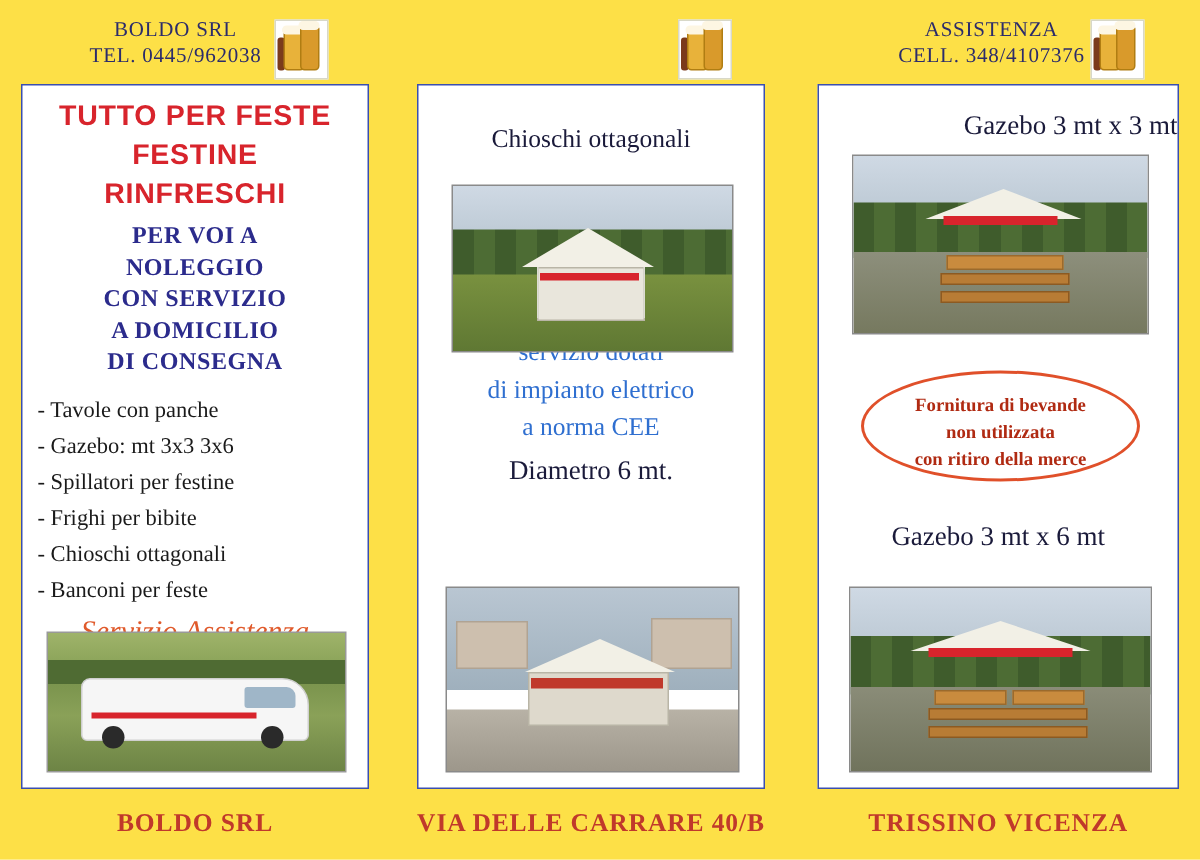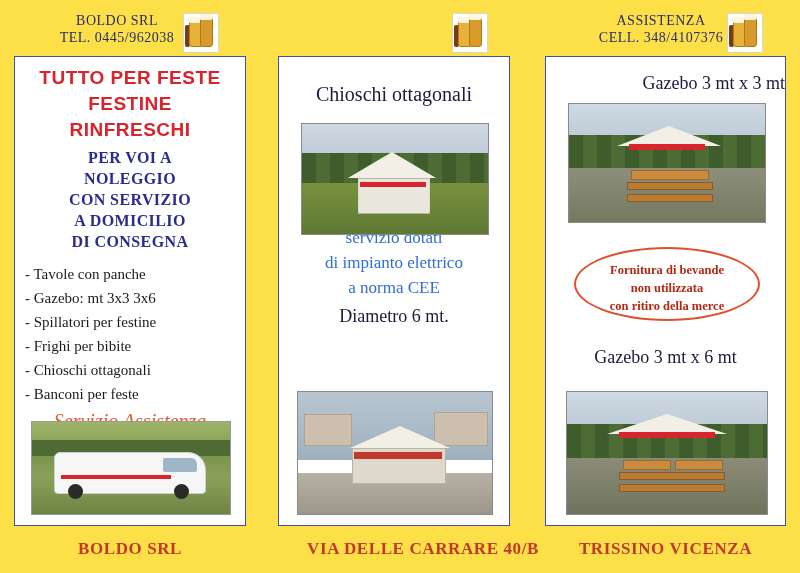--- a/index.html
+++ b/index.html
@@ -185,21 +185,21 @@
     border-radius: 50%;
     top: 62px;
   }
   .van-wheel.w1 { left: 36px; }
   .van-wheel.w2 { left: 142px; }
 
   
   .p2-head {
     color: #1a1a3a;
     font-family: "Liberation Serif", serif;
-    font-size: 20px;
+    font-size: 17px;
     text-align: center;
     margin-top: 26px;
   }
   .p2-blue {
     color: #2f6fd0;
     font-family: "Liberation Serif", serif;
     font-size: 17px;
     text-align: center;
     line-height: 25px;
     margin-top: 8px;
@@ -322,21 +322,21 @@
   .ftr {
     position: absolute;
     color: #c0392b;
     font-family: "Liberation Serif", serif;
     font-weight: bold;
     font-size: 17px;
     letter-spacing: 0.6px;
     text-align: center;
   }
   .ftr-1 { left: 14px; width: 232px; }
-  .ftr-2 { left: 278px; width: 232px; margin-left: 29px; }
+  .ftr-2 { left: 278px; width: 232px; }
   .ftr-3 { left: 545px; width: 241px; }
 </style>
 </head>
 <body>
 
 <div class="page">
 
   <div class="header-row">
     <div class="hdr-block hdr-left">
       <div class="l1">BOLDO SRL</div>

